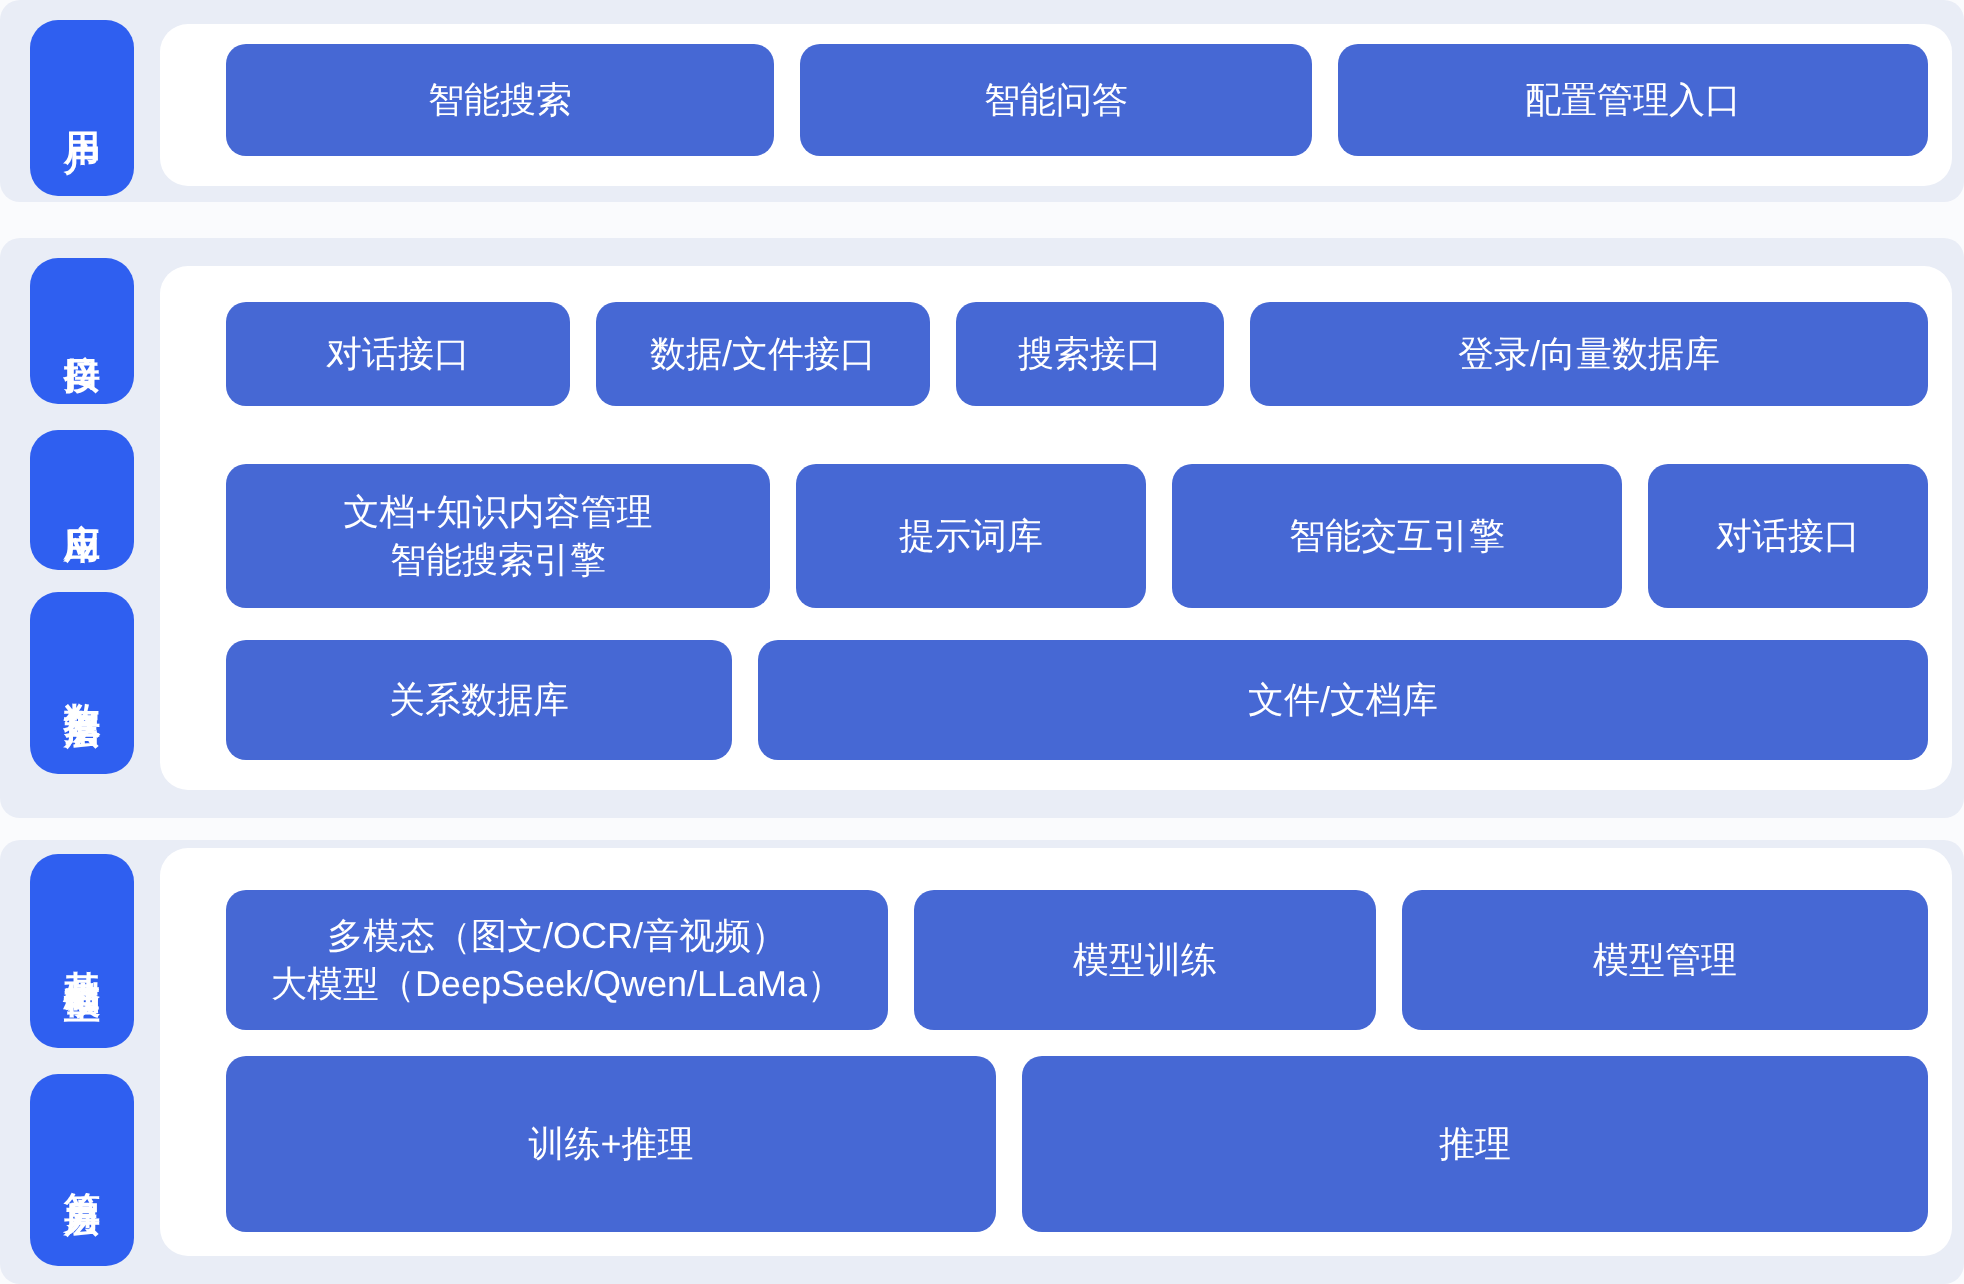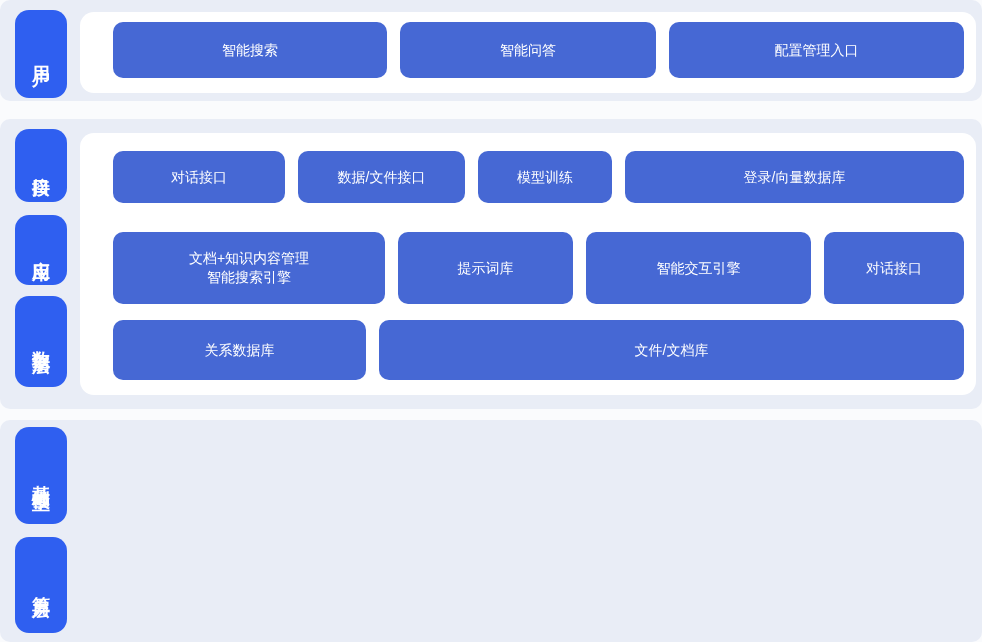--- a/index.html
+++ b/index.html
@@ -45,21 +45,21 @@
     flex: 1 1 auto;
     margin-right: 6px;
     background: var(--panel, #ffffff);
     border-radius: 14px;
   }
   .row { display: flex; gap: 13px; }
   .blk {
     background: var(--button, #4668d4);
     border-radius: 10px;
     color: #ffffff;
-    font-size: 14px;
+    font-size: 18px;
     font-weight: 500;
     display: flex;
     align-items: center;
     justify-content: center;
     text-align: center;
     white-space: pre-line;
     line-height: 1.35;
   }
   .grow { flex: 1 1 auto; }
 </style>
@@ -92,21 +92,21 @@
         <span class="pill-label">应用</span>
       </div>
       <div class="pill" style="margin-top:11px; height:91px;">
         <span class="pill-label">数据层</span>
       </div>
     </div>
     <div class="panel" style="margin-top:14px; height:262px; padding:18px 12px 22px 33px;">
       <div class="row" style="height:52px; margin-bottom:29px;">
         <div class="blk" style="width:172px;">对话接口</div>
         <div class="blk" style="width:167px;">数据/文件接口</div>
-        <div class="blk" style="width:134px;">模型训练</div>
+        <div class="blk" style="width:134px;">搜索接口</div>
         <div class="blk grow">登录/向量数据库</div>
       </div>
       <div class="row" style="height:72px; margin-bottom:16px;">
         <div class="blk" style="width:272px;">文档+知识内容管理
 智能搜索引擎</div>
         <div class="blk" style="width:175px;">提示词库</div>
         <div class="blk" style="width:225px;">智能交互引擎</div>
         <div class="blk grow">对话接口</div>
       </div>
       <div class="row" style="height:60px;">
@@ -118,15 +118,27 @@
 
   <section class="band" style="height:222px;">
     <div class="rail">
       <div class="pill" style="margin-top:7px; height:97px;">
         <span class="pill-label">基础模型</span>
       </div>
       <div class="pill" style="margin-top:13px; height:96px;">
         <span class="pill-label">算力层</span>
       </div>
     </div>
+    <div class="panel" style="margin-top:4px; height:204px; padding:21px 12px 12px 33px;">
+      <div class="row" style="height:70px; margin-bottom:13px;">
+        <div class="blk" style="width:331px; font-size:18px;">多模态（图文/OCR/音视频）
+大模型（DeepSeek/Qwen/LLaMa）</div>
+        <div class="blk" style="width:231px;">模型训练</div>
+        <div class="blk grow">模型管理</div>
+      </div>
+      <div class="row" style="height:88px;">
+        <div class="blk" style="width:385px;">训练+推理</div>
+        <div class="blk grow">推理</div>
+      </div>
+    </div>
   </section>
 
 </div>
 
 </body></html>

